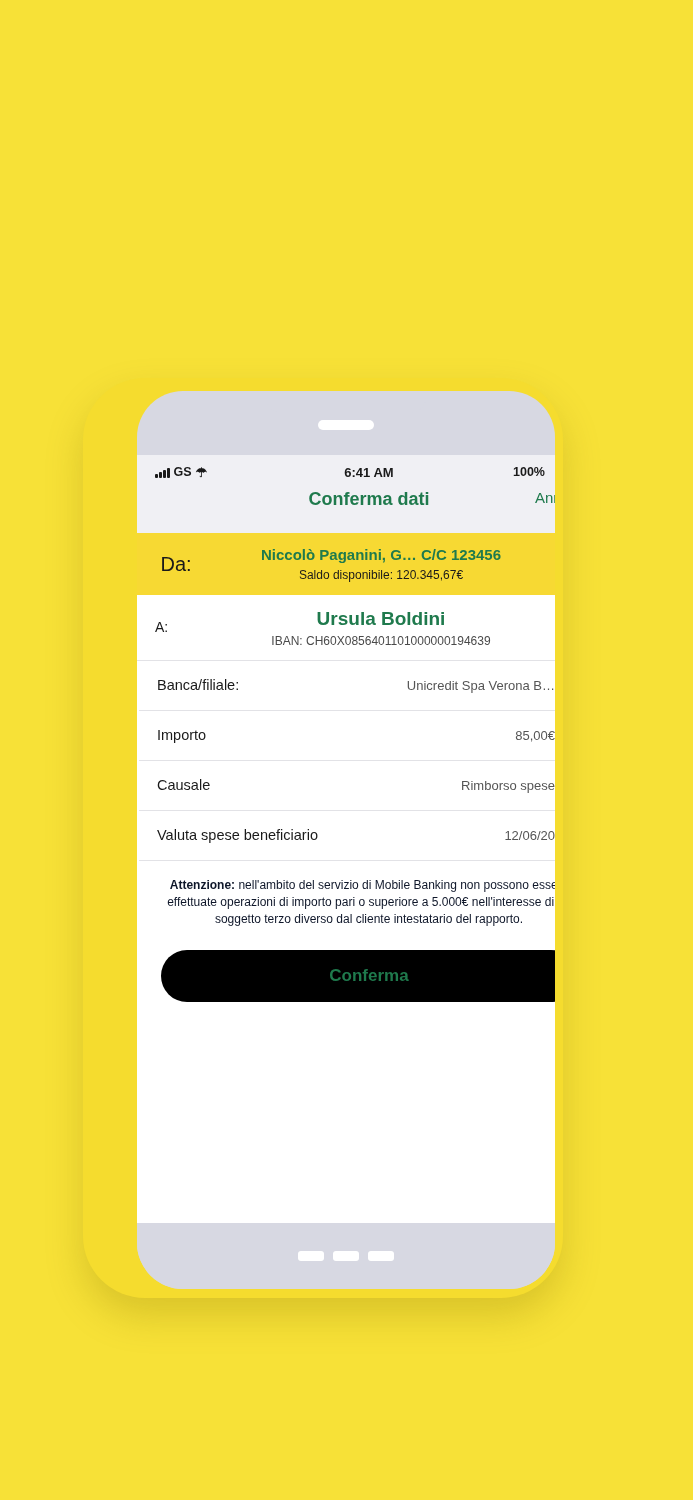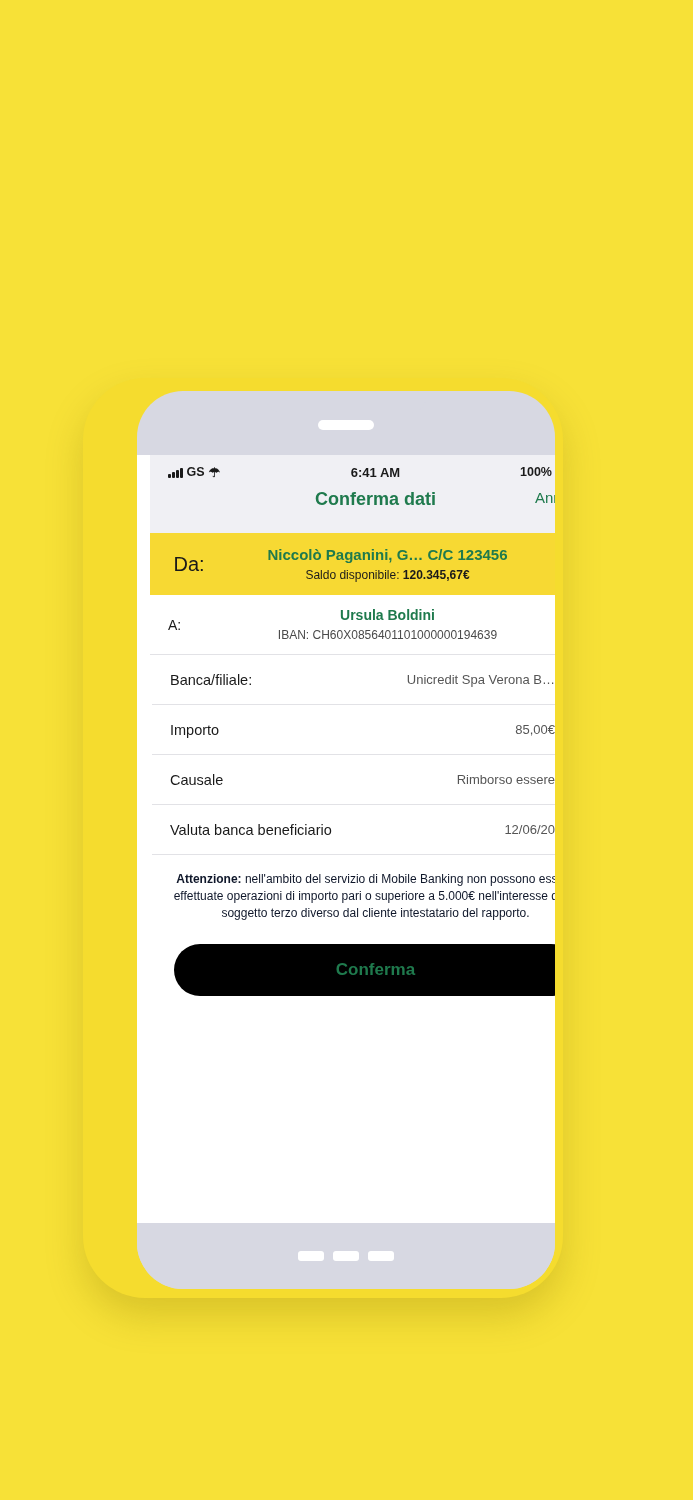--- a/index.html
+++ b/index.html
@@ -69,37 +69,36 @@
     background: #ffffff;
     border-radius: 5px;
   }
 
   
   .screen {
     position: absolute;
     top: 64px; left: 0;
     width: 464px; height: 768px;
     background: #ffffff;
-    padding-left: 13px;
   }
 
   
   .statusbar {
     height: 34px;
     background: #f0f0f4;
     display: flex;
     align-items: center;
     padding: 0 18px;
     font-size: 12.5px;
     font-weight: bold;
     color: #1a1a1a;
   }
   .sb-left { display: flex; align-items: center; gap: 4px; flex: 1; }
   .sb-center { flex: 0 0 auto; font-size: 13px; font-weight: bold; }
-  .sb-right { flex: 1; display: flex; align-items: center; justify-content: flex-end; gap: 7px; }
+  .sb-right { flex: 1; display: flex; align-items: center; justify-content: flex-end; gap: 14px; }
   .bars { display: inline-flex; align-items: flex-end; gap: 1.5px; height: 11px; }
   .bars i { display: block; width: 2.5px; background: #1a1a1a; border-radius: 1px; }
   .bars i:nth-child(1){ height: 4px; }
   .bars i:nth-child(2){ height: 6px; }
   .bars i:nth-child(3){ height: 8px; }
   .bars i:nth-child(4){ height: 10px; }
   .wifi { font-size: 13px; line-height: 1; }
   .battery {
     width: 24px; height: 12px;
     border: 1.6px solid #1a1a1a;
@@ -160,39 +159,39 @@
     font-size: 15px;
     font-weight: bold;
     color: #1f7a4d;
     line-height: 1.25;
   }
   .from-balance {
     font-size: 12px;
     color: #1a1a1a;
     margin-top: 3px;
   }
-  .from-balance b { font-weight: bold; }
+  .from-balance b { font-weight: normal; }
 
   .row-to {
     background: #ffffff;
     display: flex;
     align-items: center;
     padding: 12px 14px 12px 18px;
     min-height: 60px;
     border-bottom: 1px solid #e2e2e6;
   }
   .row-to .label {
     font-size: 14px;
     color: #1a1a1a;
     width: 42px;
     flex: 0 0 auto;
   }
   .row-to .content { flex: 1; text-align: center; }
   .to-name {
-    font-size: 14px;
+    font-size: 19px;
     font-weight: bold;
     color: #1f7a4d;
     line-height: 1.25;
   }
   .to-iban {
     font-size: 12px;
     color: #4a4a4a;
     margin-top: 3px;
   }
 
@@ -349,32 +348,32 @@
         <span class="pencil">
           <svg width="20" height="20" viewBox="0 0 24 24" fill="none">
             <path d="M3 17.25V21h3.75L17.81 9.94l-3.75-3.75L3 17.25z" fill="#2e9e57"></path>
             <path d="M20.71 7.04a1 1 0 000-1.41l-2.34-2.34a1 1 0 00-1.41 0l-1.83 1.83 3.75 3.75 1.83-1.83z" fill="#1f7a4d"></path>
           </svg>
         </span>
       </div>
 
       <div class="detail-row">
         <div class="d-label">Causale</div>
-        <div class="d-value">Rimborso essere</div>
+        <div class="d-value">Rimborso spese</div>
         <span class="pencil">
           <svg width="20" height="20" viewBox="0 0 24 24" fill="none">
             <path d="M3 17.25V21h3.75L17.81 9.94l-3.75-3.75L3 17.25z" fill="#2e9e57"></path>
             <path d="M20.71 7.04a1 1 0 000-1.41l-2.34-2.34a1 1 0 00-1.41 0l-1.83 1.83 3.75 3.75 1.83-1.83z" fill="#1f7a4d"></path>
           </svg>
         </span>
       </div>
 
 
       <div class="detail-row">
-        <div class="d-label">Valuta banca beneficiario</div>
+        <div class="d-label">Valuta spese beneficiario</div>
         <div class="d-value">12/06/20</div>
         <span class="pencil-spacer"></span>
       </div>
 
       <div class="notice">
         <b>Attenzione:</b><span> nell'ambito del servizio di Mobile Banking non possono essere effettuate operazioni di importo pari o superiore a 5.000€ nell'interesse di un soggetto terzo diverso dal cliente intestatario del rapporto.</span>
       </div>
 
       <div class="confirm-wrap">
         <button class="confirm-btn">Conferma</button>

